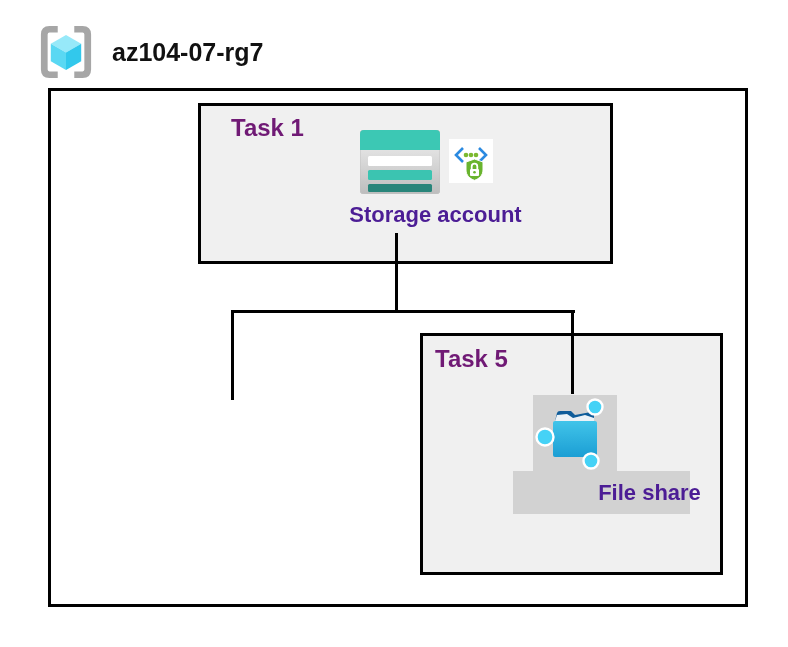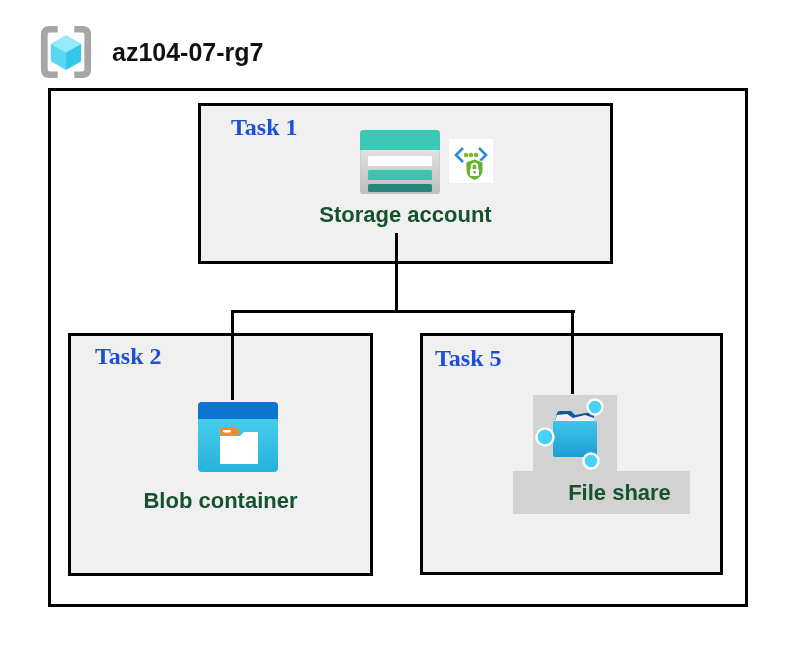--- a/index.html
+++ b/index.html
@@ -10,22 +10,22 @@
   .abs{position:absolute;}
   
   #rg-title{left:112px;top:38px;font-size:25px;font-weight:bold;color:#111111;letter-spacing:0px;}
   
   #outer-box{left:48px;top:88px;width:700px;height:519px;border:3px solid #000;background:#ffffff;box-sizing:border-box;}
   
   .task-box{background:#f0f0f0;border:3px solid #000;box-sizing:border-box;}
   #task1-box{left:198px;top:103px;width:415px;height:161px;}
   #task2-box{left:68px;top:333px;width:305px;height:243px;}
   #task3-box{left:420px;top:333px;width:303px;height:242px;}
-  .task-label{font-size:24px;font-weight:bold;color:#1d4ed8;font-family:Liberation Serif, serif;}
-  .item-label{font-size:22px;font-weight:bold;color:#14532d;text-align:center;width:100%;}
+  .task-label{font-size:24px;font-weight:bold;color:#701a75;}
+  .item-label{font-size:22px;font-weight:bold;color:#4c1d95;text-align:center;width:100%;padding-left:30px;}
   
   .line{background:#000000;}
   
   .sel-grey{background:#d2d2d2;}
   #fileshare-label-bar{left:90px;top:135px;width:177px;height:43px;line-height:43px;}
   #fileshare-label-bar .item-label{position:static;line-height:43px;margin-left:18px;}
 </style>
 </head>
 <body>
 
@@ -72,40 +72,20 @@
         <circle cx="27" cy="16" r="2.3" fill="#7cb92f"></circle>
         <path d="M25.5,20 L34,23 V31 C34,36.5 30,39.8 25.5,41.3 C21,39.8 17,36.5 17,31 V23 Z" fill="#69b42e" stroke="#ffffff" stroke-width="1"></path>
         <path d="M22.7,30 v-2.6 a2.8,2.8 0 0 1 5.6,0 V30" fill="none" stroke="#ffffff" stroke-width="1.8"></path>
         <rect x="21" y="30" width="9" height="7" rx="1" fill="#ffffff"></rect>
         <circle cx="25.5" cy="33.2" r="1.3" fill="#69b42e"></circle>
       </svg>
     </div>
     <div class="abs item-label" style="left:0px;top:96px;">Storage account</div>
   </div>
 
-  <div class="abs task-box" id="task2-box">
-    <div class="abs task-label" style="left:24px;top:7px;">Task 2</div>
-    <div class="abs" style="left:127px;top:66px;width:80px;height:70px;">
-      <svg width="80" height="70" viewBox="0 0 80 70">
-        <defs>
-          <linearGradient id="blbody" x1="0" y1="0" x2="0" y2="1">
-            <stop offset="0" stop-color="#53d4f1"></stop>
-              <stop offset="1" stop-color="#25b2dd"></stop>
-          </linearGradient>
-        </defs>
-        <rect x="0" y="0" width="80" height="70" rx="4" fill="url(#blbody)"></rect>
-        <path d="M4,0 h72 a4,4 0 0 1 4,4 v13 h-80 v-13 a4,4 0 0 1 4,-4 z" fill="#0d74d1"></path>
-        <path d="M22,34 h20 l4,-4 h14 v32 h-38 z" fill="#ffffff"></path>
-        <path d="M22,33 v-5.5 a1.5,1.5 0 0 1 1.5,-1.5 h14 l4.5,4 -4,3 z" fill="#f78a1d"></path>
-        <rect x="25" y="28" width="8" height="2.6" rx="1.3" fill="#ffffff"></rect>
-        <rect x="22" y="34" width="38" height="28" fill="#ffffff"></rect>
-      </svg>
-    </div>
-    <div class="abs item-label" style="left:0px;top:152px;">Blob container</div>
-  </div>
 
   <div class="abs task-box" id="task3-box">
     <div class="abs task-label" style="left:12px;top:9px;">Task 5</div>
     <div class="abs sel-grey" style="left:110px;top:59px;width:84px;height:76px;">
       <svg width="84" height="76" viewBox="0 0 84 76">
         <defs>
           <linearGradient id="fsbody" x1="0" y1="0" x2="0" y2="1">
             <stop offset="0" stop-color="#41c4e9"></stop>
               <stop offset="1" stop-color="#1b9ed4"></stop>
           </linearGradient>

